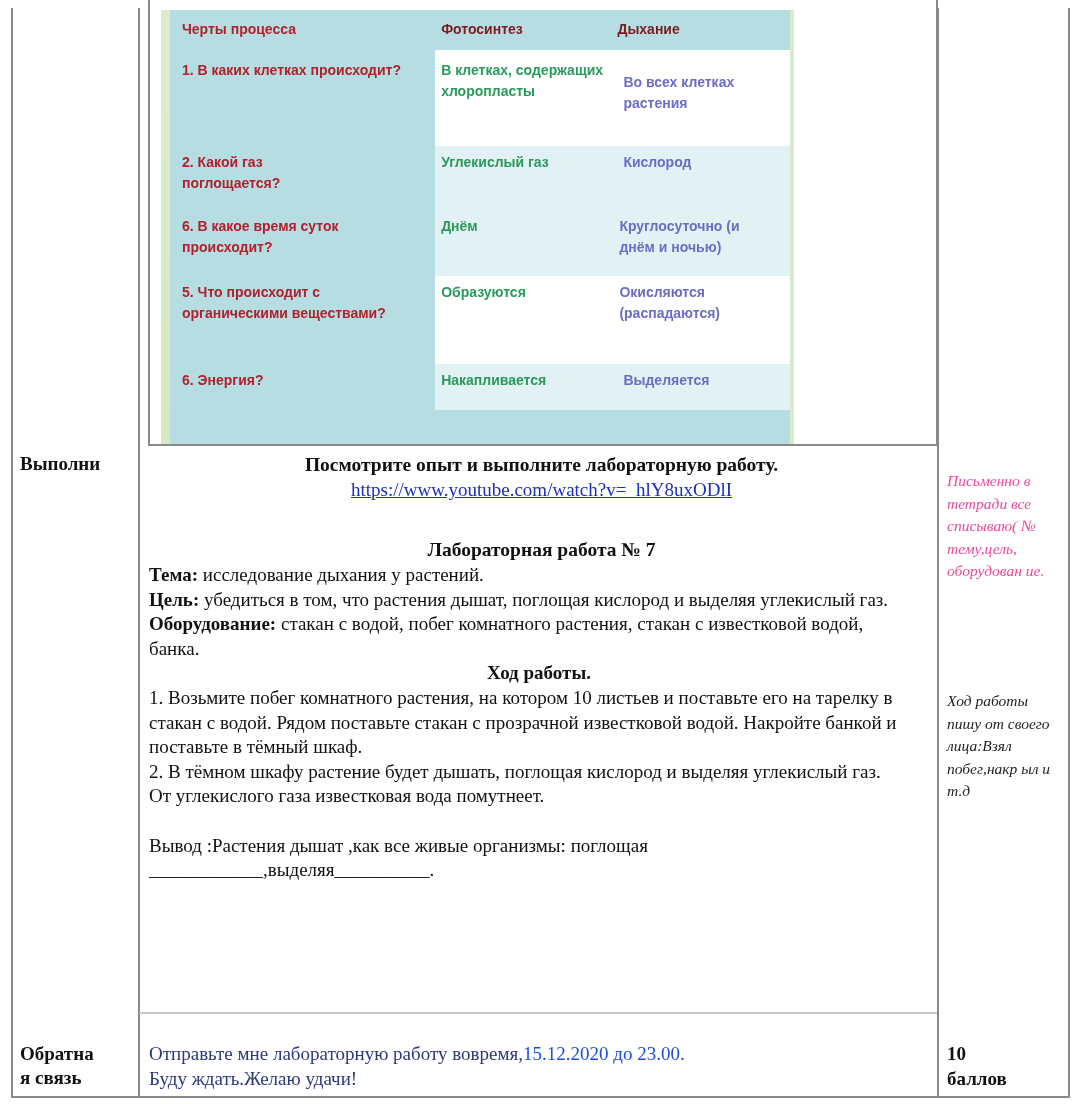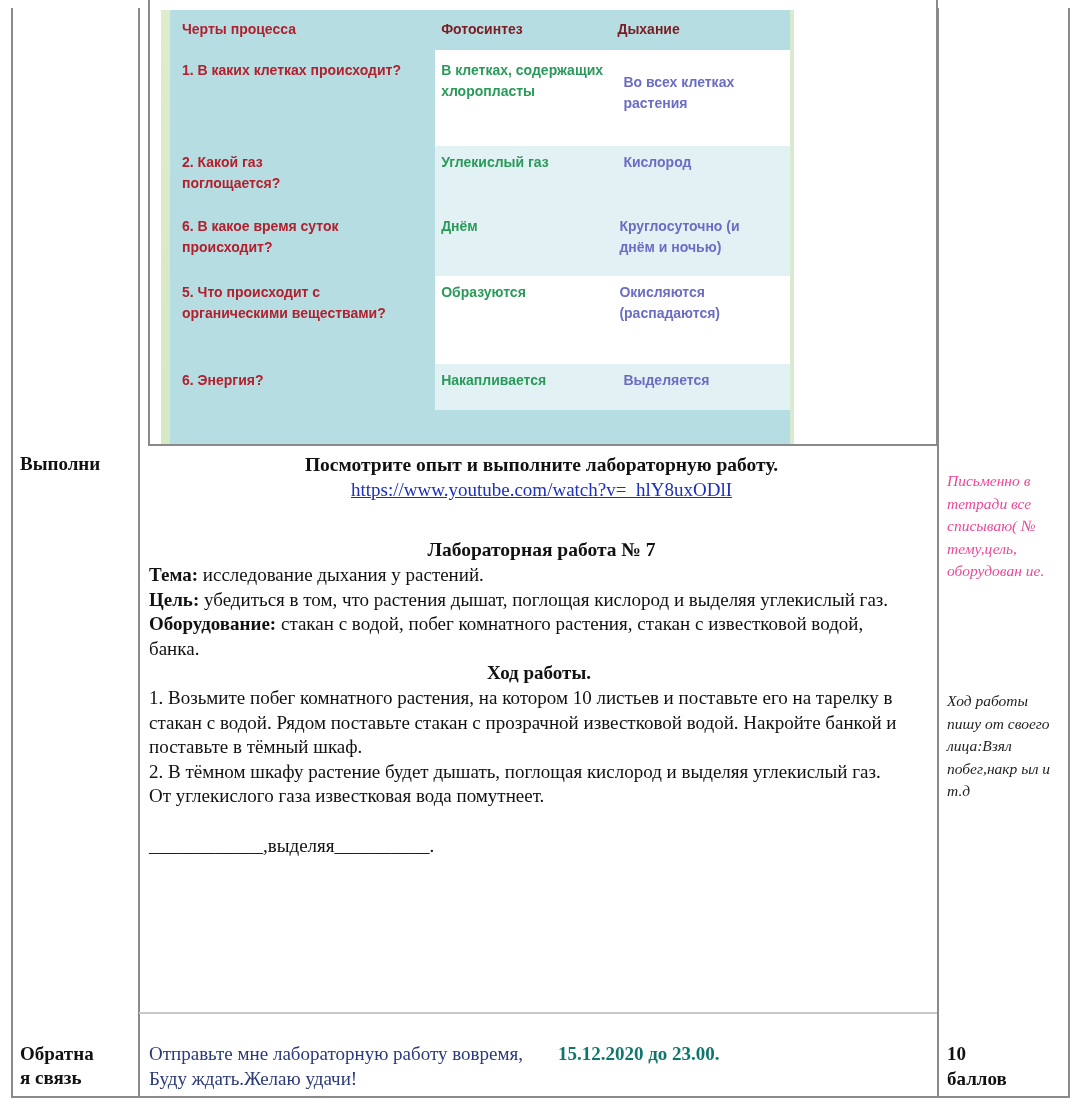--- a/index.html
+++ b/index.html
@@ -41,21 +41,21 @@
   .content p { margin:0; }
   .b { font-weight:bold; }
   .link { color:#1c2fbd; text-decoration:underline; font-size:19px; }
 
   .note { position:absolute; left:947px; width:112px; font-style:italic; font-size:15.5px;
           line-height:22.6px; }
   .note.red { color:#ec4899; }
   .note.dark { color:#222; }
 
   .feedback { position:absolute; left:149px; top:1042px; width:780px; font-size:19px; line-height:24.6px; color:#2b3a7a; }
-  .feedback .date { color:#0f766e; font-weight:bold;margin-left:35px; }
+  .feedback .date { color:#1d4ed8; font-weight:normal; }
   .score { position:absolute; left:947px; top:1042px; font-weight:bold; font-size:19px; line-height:24.6px; }
 </style>
 </head>
 <body>
 
 <div class="vline" style="left:11px; height:1090px;"></div>
 <div class="vline" style="left:138px; height:1090px;"></div>
 <div class="vline" style="left:937px; height:1090px;"></div>
 <div class="vline" style="left:1068px; height:1090px;"></div>
 <div class="hline" style="left:139px; top:1012px; width:798px; background:#c8c8c8;"></div>
@@ -112,20 +112,21 @@
 <div class="center b" style="top:538px; font-size:19.5px; line-height:24px;">Лабораторная работа № 7</div>
 
 <div class="content" style="top:563px;">
   <p><span class="b">Тема:</span><span> исследование дыхания у растений.</span></p>
   <p style="padding-right:40px;"><span class="b">Цель:</span><span> убедиться в том, что растения дышат, поглощая кислород и выделяя углекислый газ.</span></p>
   <p style="padding-right:30px;"><span class="b">Оборудование:</span><span> стакан с водой, побег комнатного растения, стакан с известковой водой, банка.</span></p>
   <p class="b" style="text-align:center;">Ход работы.</p>
   <p style="padding-right:30px;">1. Возьмите побег комнатного растения, на котором 10 листьев и поставьте его на тарелку в стакан с водой. Рядом поставьте стакан с прозрачной известковой водой. Накройте банкой и поставьте в тёмный шкаф.</p>
   <p style="padding-right:30px;">2. В тёмном шкафу растение будет дышать, поглощая кислород и выделяя углекислый газ. От углекислого газа известковая вода помутнеет.</p>
   <p>&nbsp;</p>
+  <p>Вывод :Растения дышат ,как все живые организмы: поглощая</p>
   <p>____________,выделяя__________.</p>
 </div>
 
 <div class="note red" style="top:470px;">Письменно в тетради все списываю( № тему,цель, оборудован ие.</div>
 <div class="note dark" style="top:690px;">Ход работы пишу от своего лица:Взял побег,накр ыл и т.д</div>
 
 <div class="label" style="top:1042px;">
   <div>Обратна</div>
   <div>я связь</div>
 </div>

